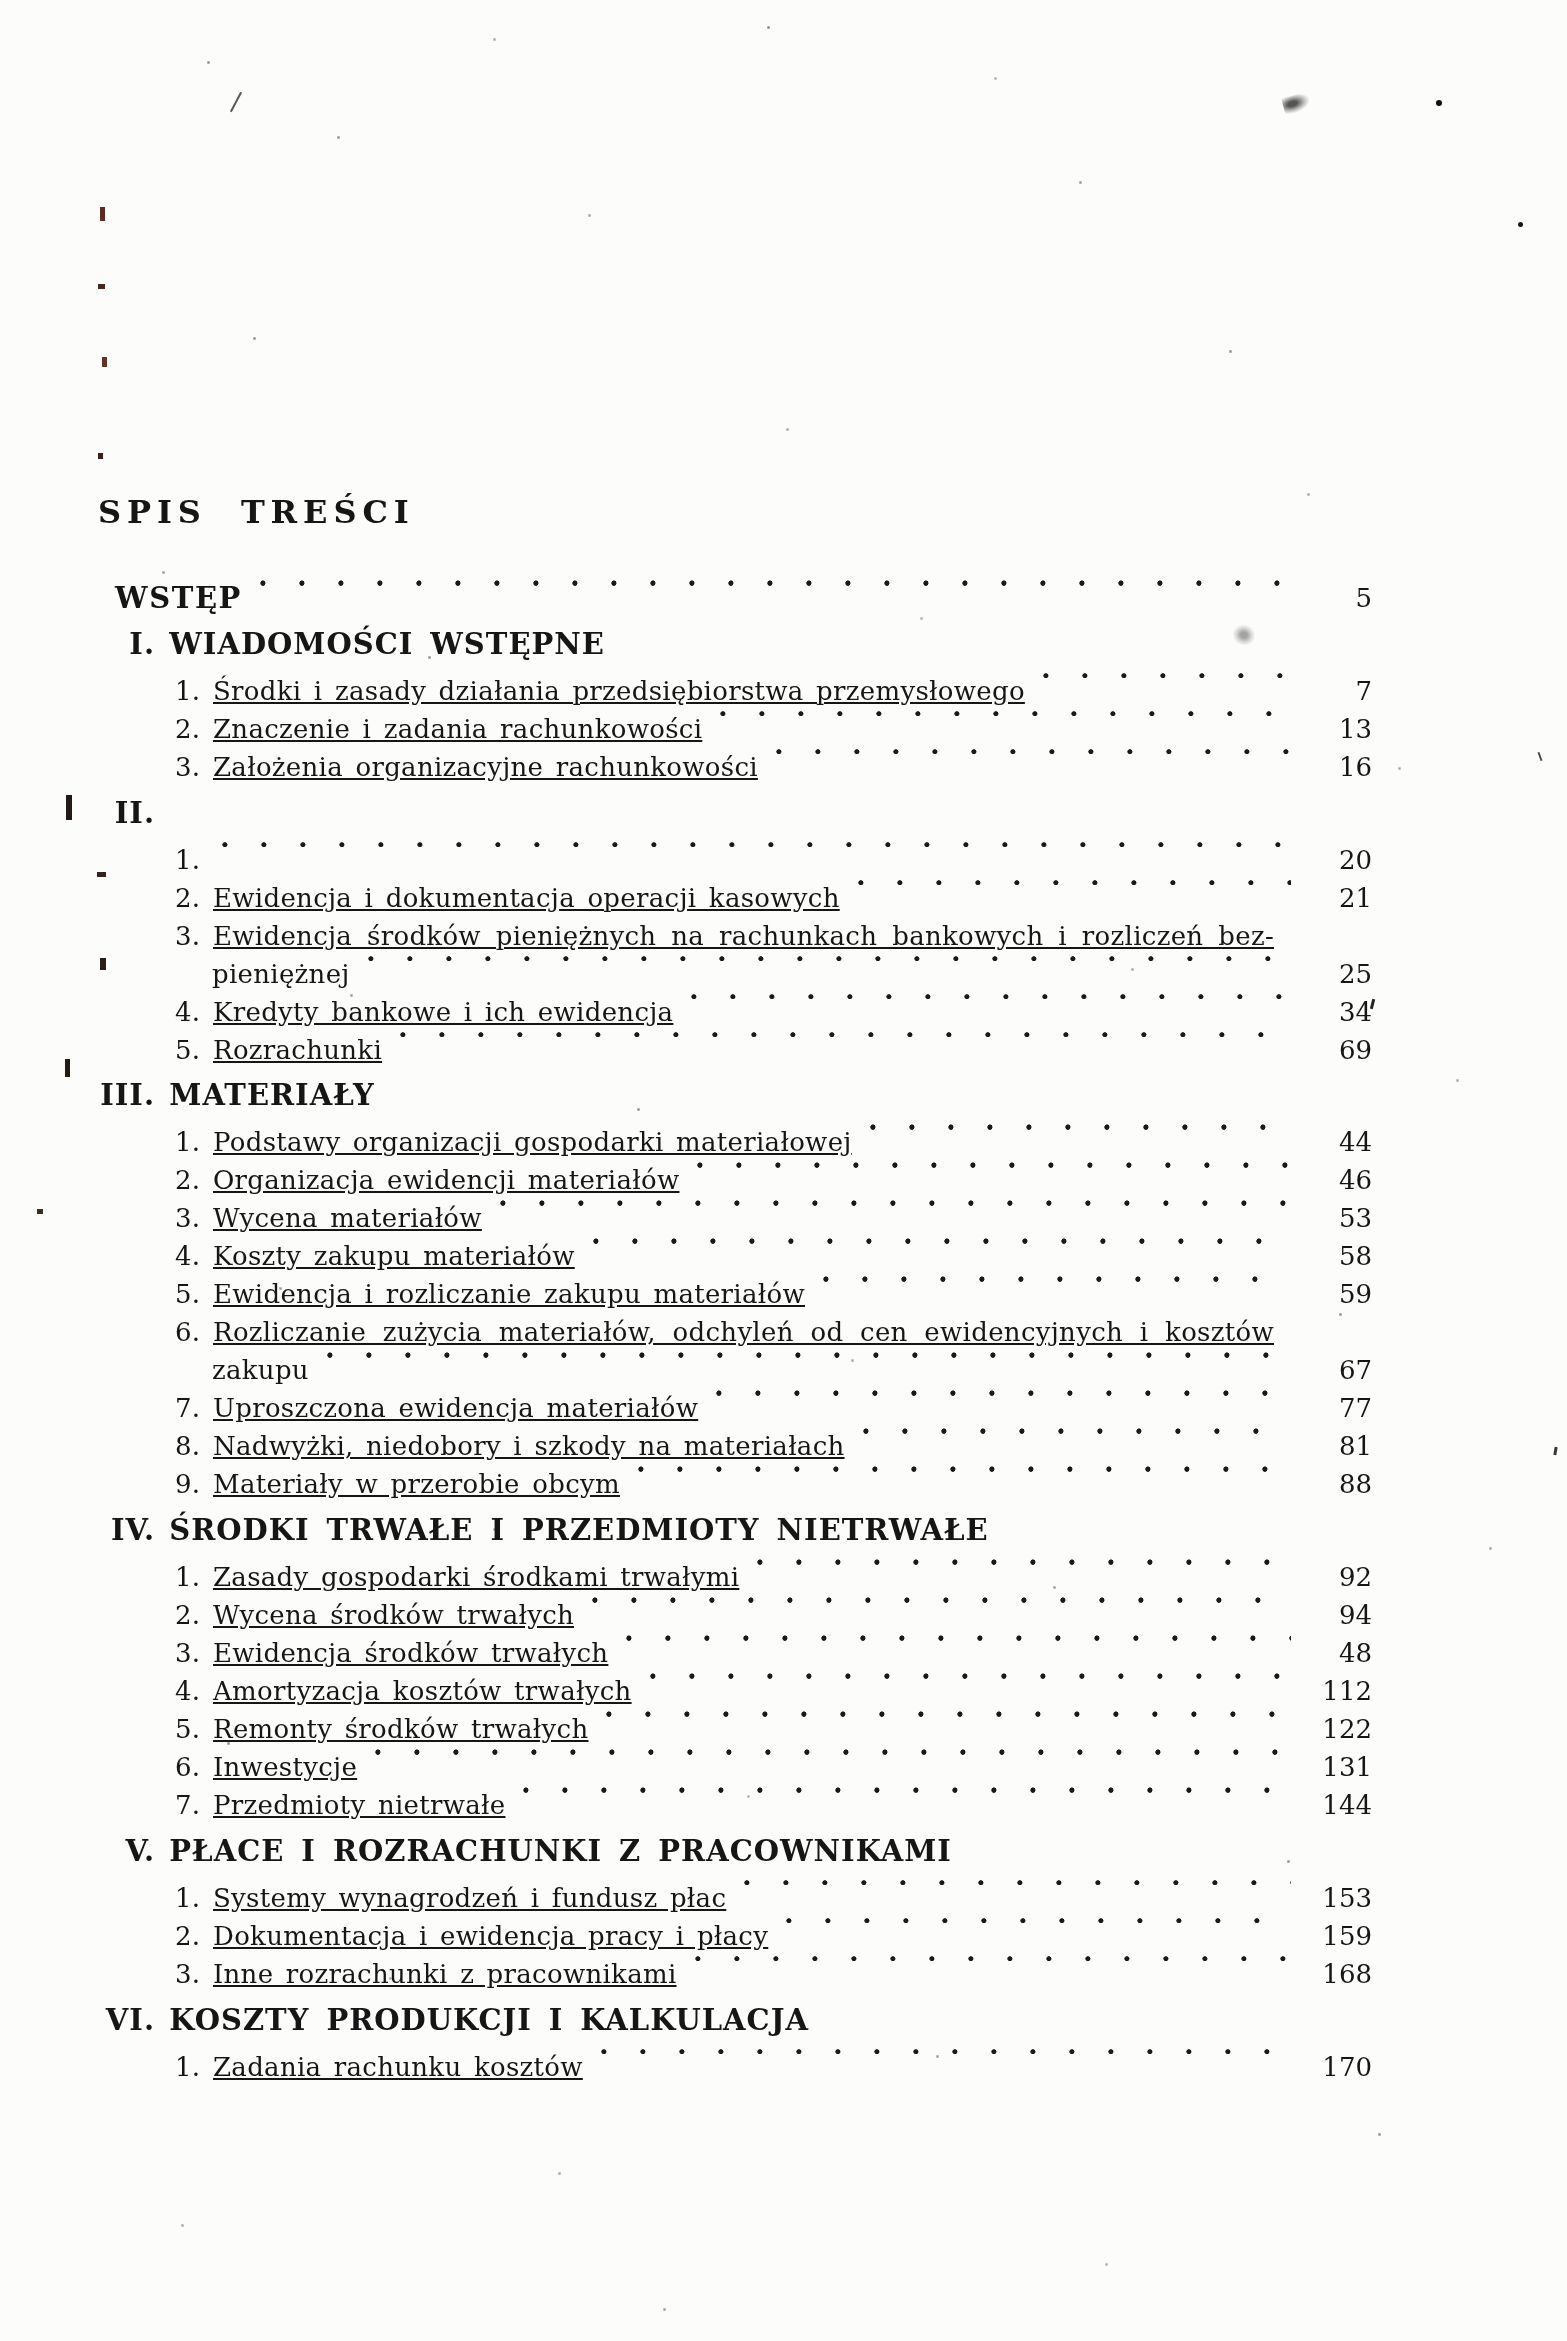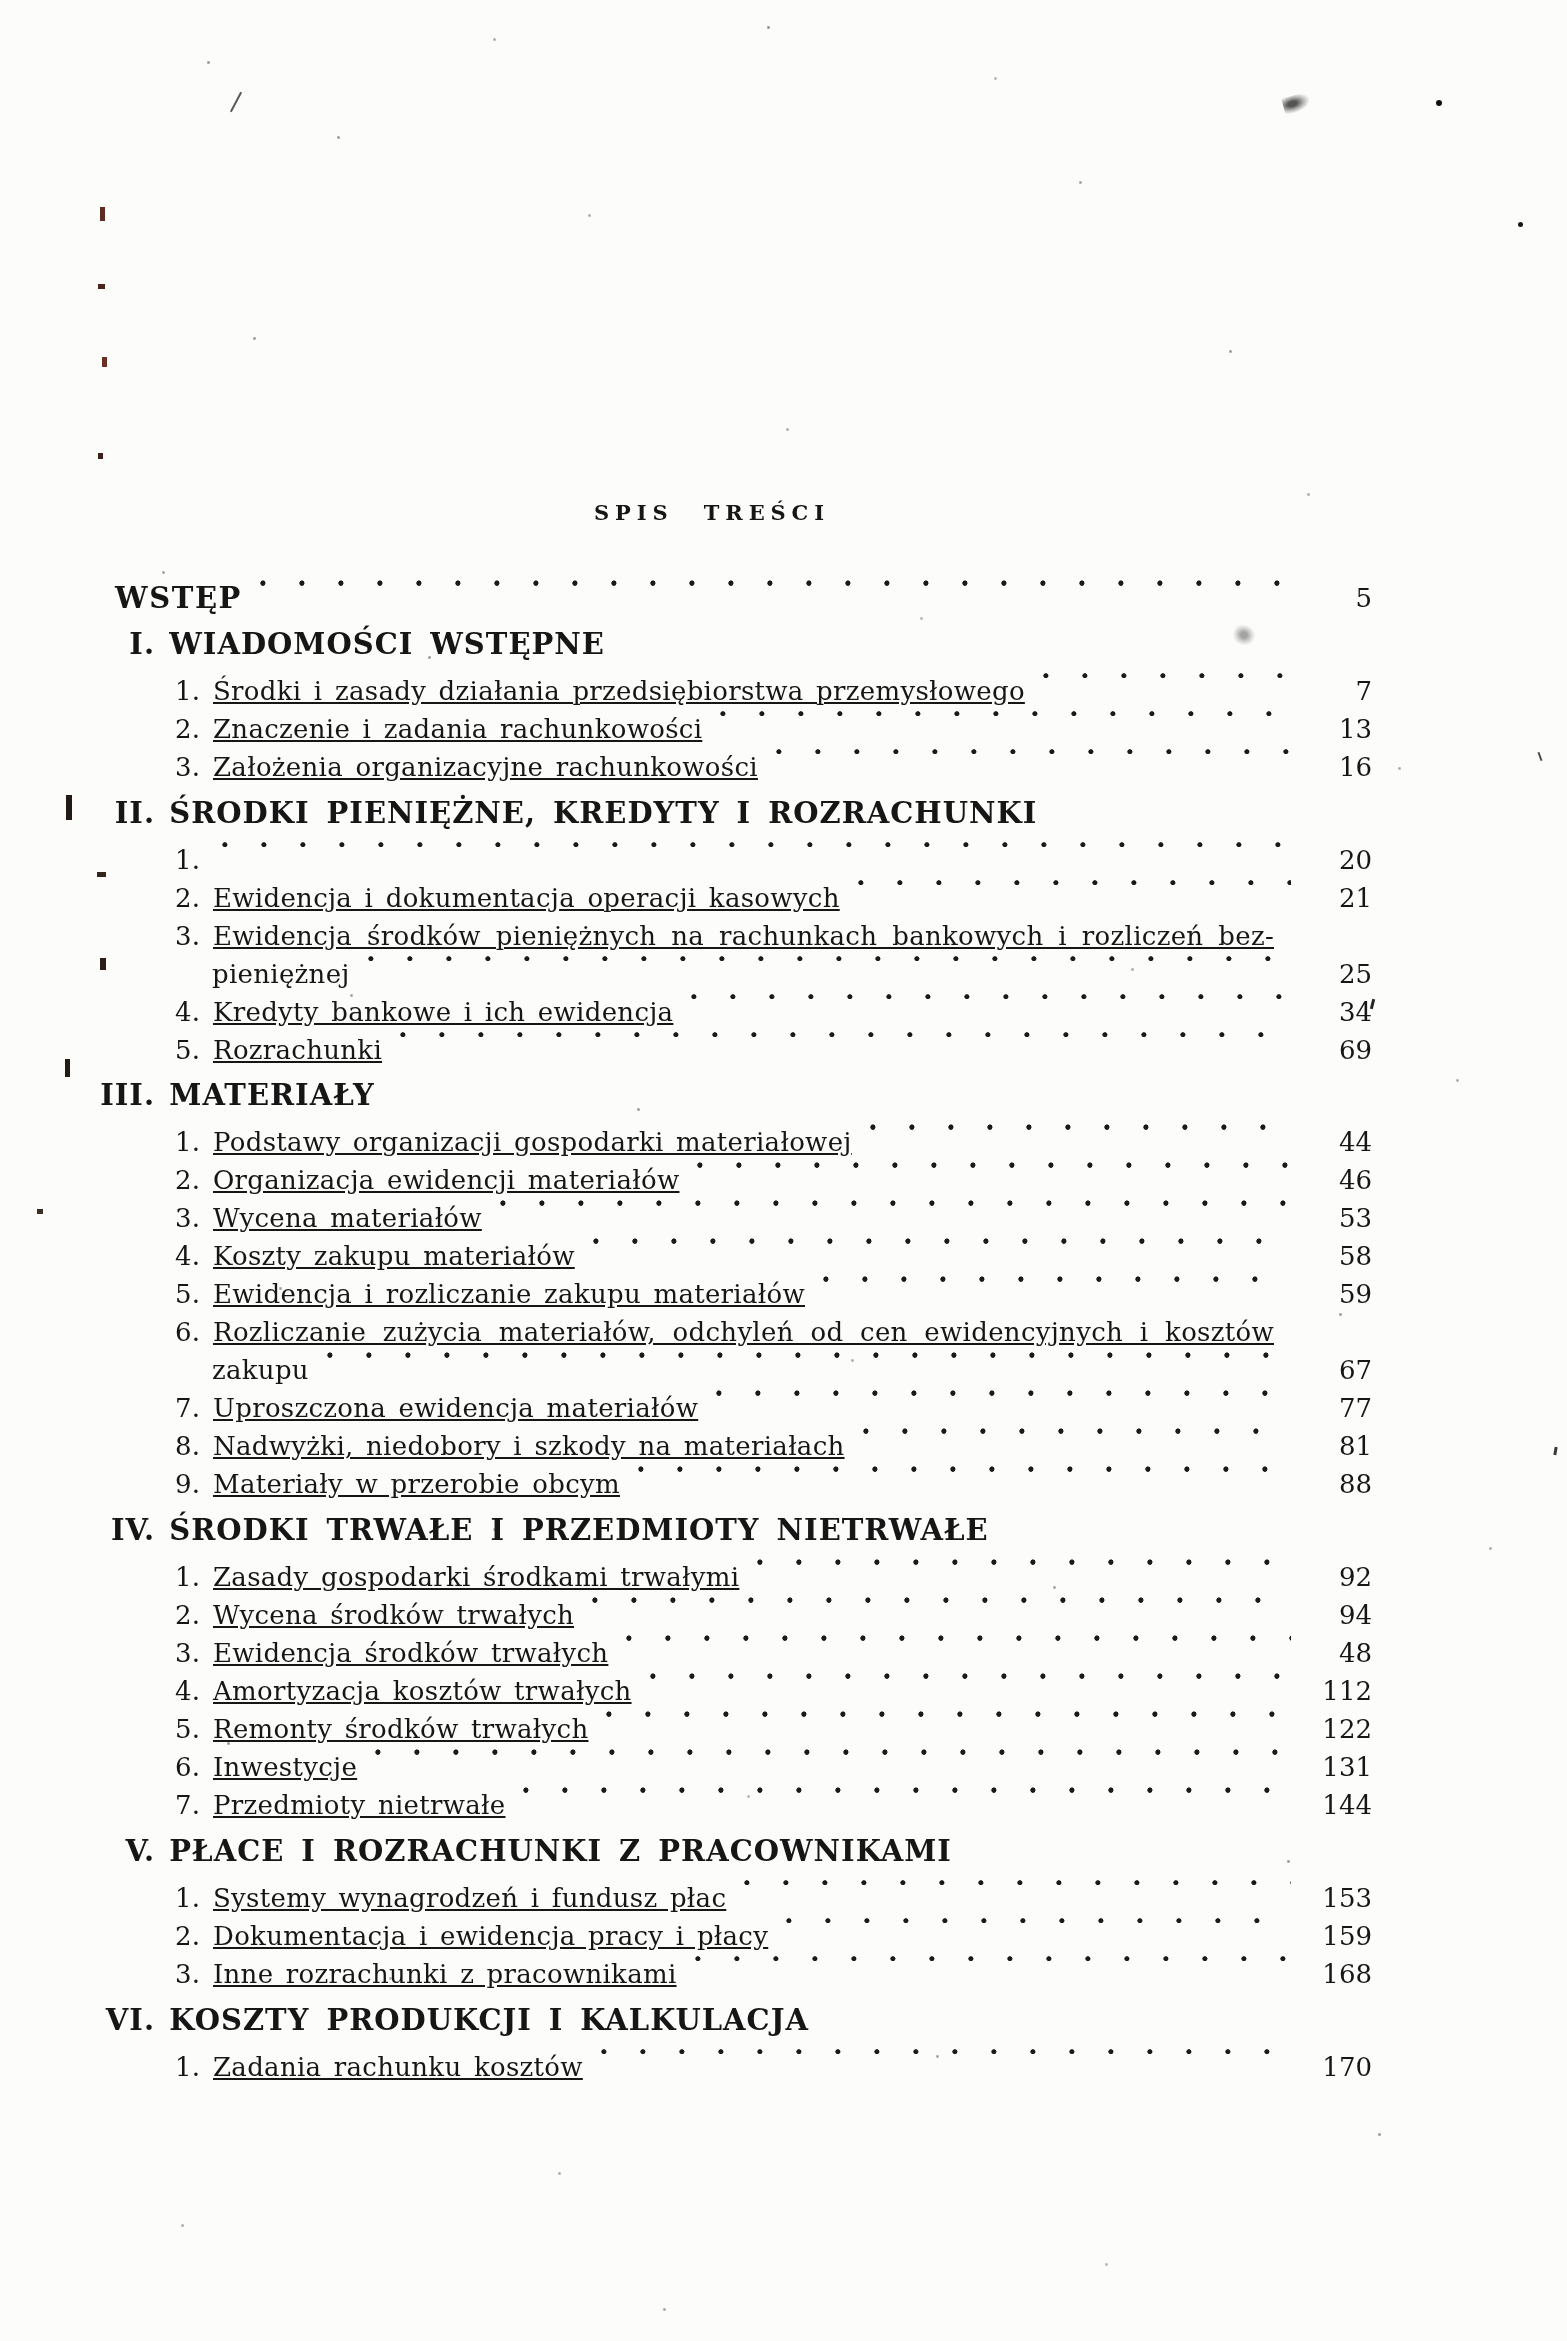--- a/index.html
+++ b/index.html
@@ -13,22 +13,22 @@
     font-family:"DejaVu Serif","Liberation Serif",serif;
   }
   .content {
     position:absolute;
     left:98px; top:493px;
     width:1274px;
   }
   .title {
     margin:0 0 47px 0;
     padding-right:46px;
-    text-align:center;
-    font-size:21px;
+    text-align:left;
+    font-size:32px;
     font-weight:bold;
     letter-spacing:5.9px;
     word-spacing:17px;
     line-height:39px;
   }
   .row {
     display:flex;
     min-height:38px;
   }
   .row .txt { font-size:26px; line-height:38px; word-spacing:3.9px; letter-spacing:0.3px; }
@@ -153,21 +153,20 @@
           <span class="pagenum">13</span>
         </div>
         <div class="row entry">
           <span class="num txt">3.</span>
           <span class="text txt">Założenia organizacyjne rachunkowości</span>
           <span class="leader"></span>
           <span class="pagenum">16</span>
         </div>
         <div class="row section">
           <span class="numeral">II.</span>
-          <span class="label">ŚRODKI PIENIĘŻNE, KREDYTY I ROZRACHUNKI</span>
         </div>
         <div class="row entry">
           <span class="num txt">1.</span>
           <span class="leader"></span>
           <span class="pagenum">20</span>
         </div>
         <div class="row entry">
           <span class="num txt">2.</span>
           <span class="text txt">Ewidencja i dokumentacja operacji kasowych</span>
           <span class="leader"></span>

